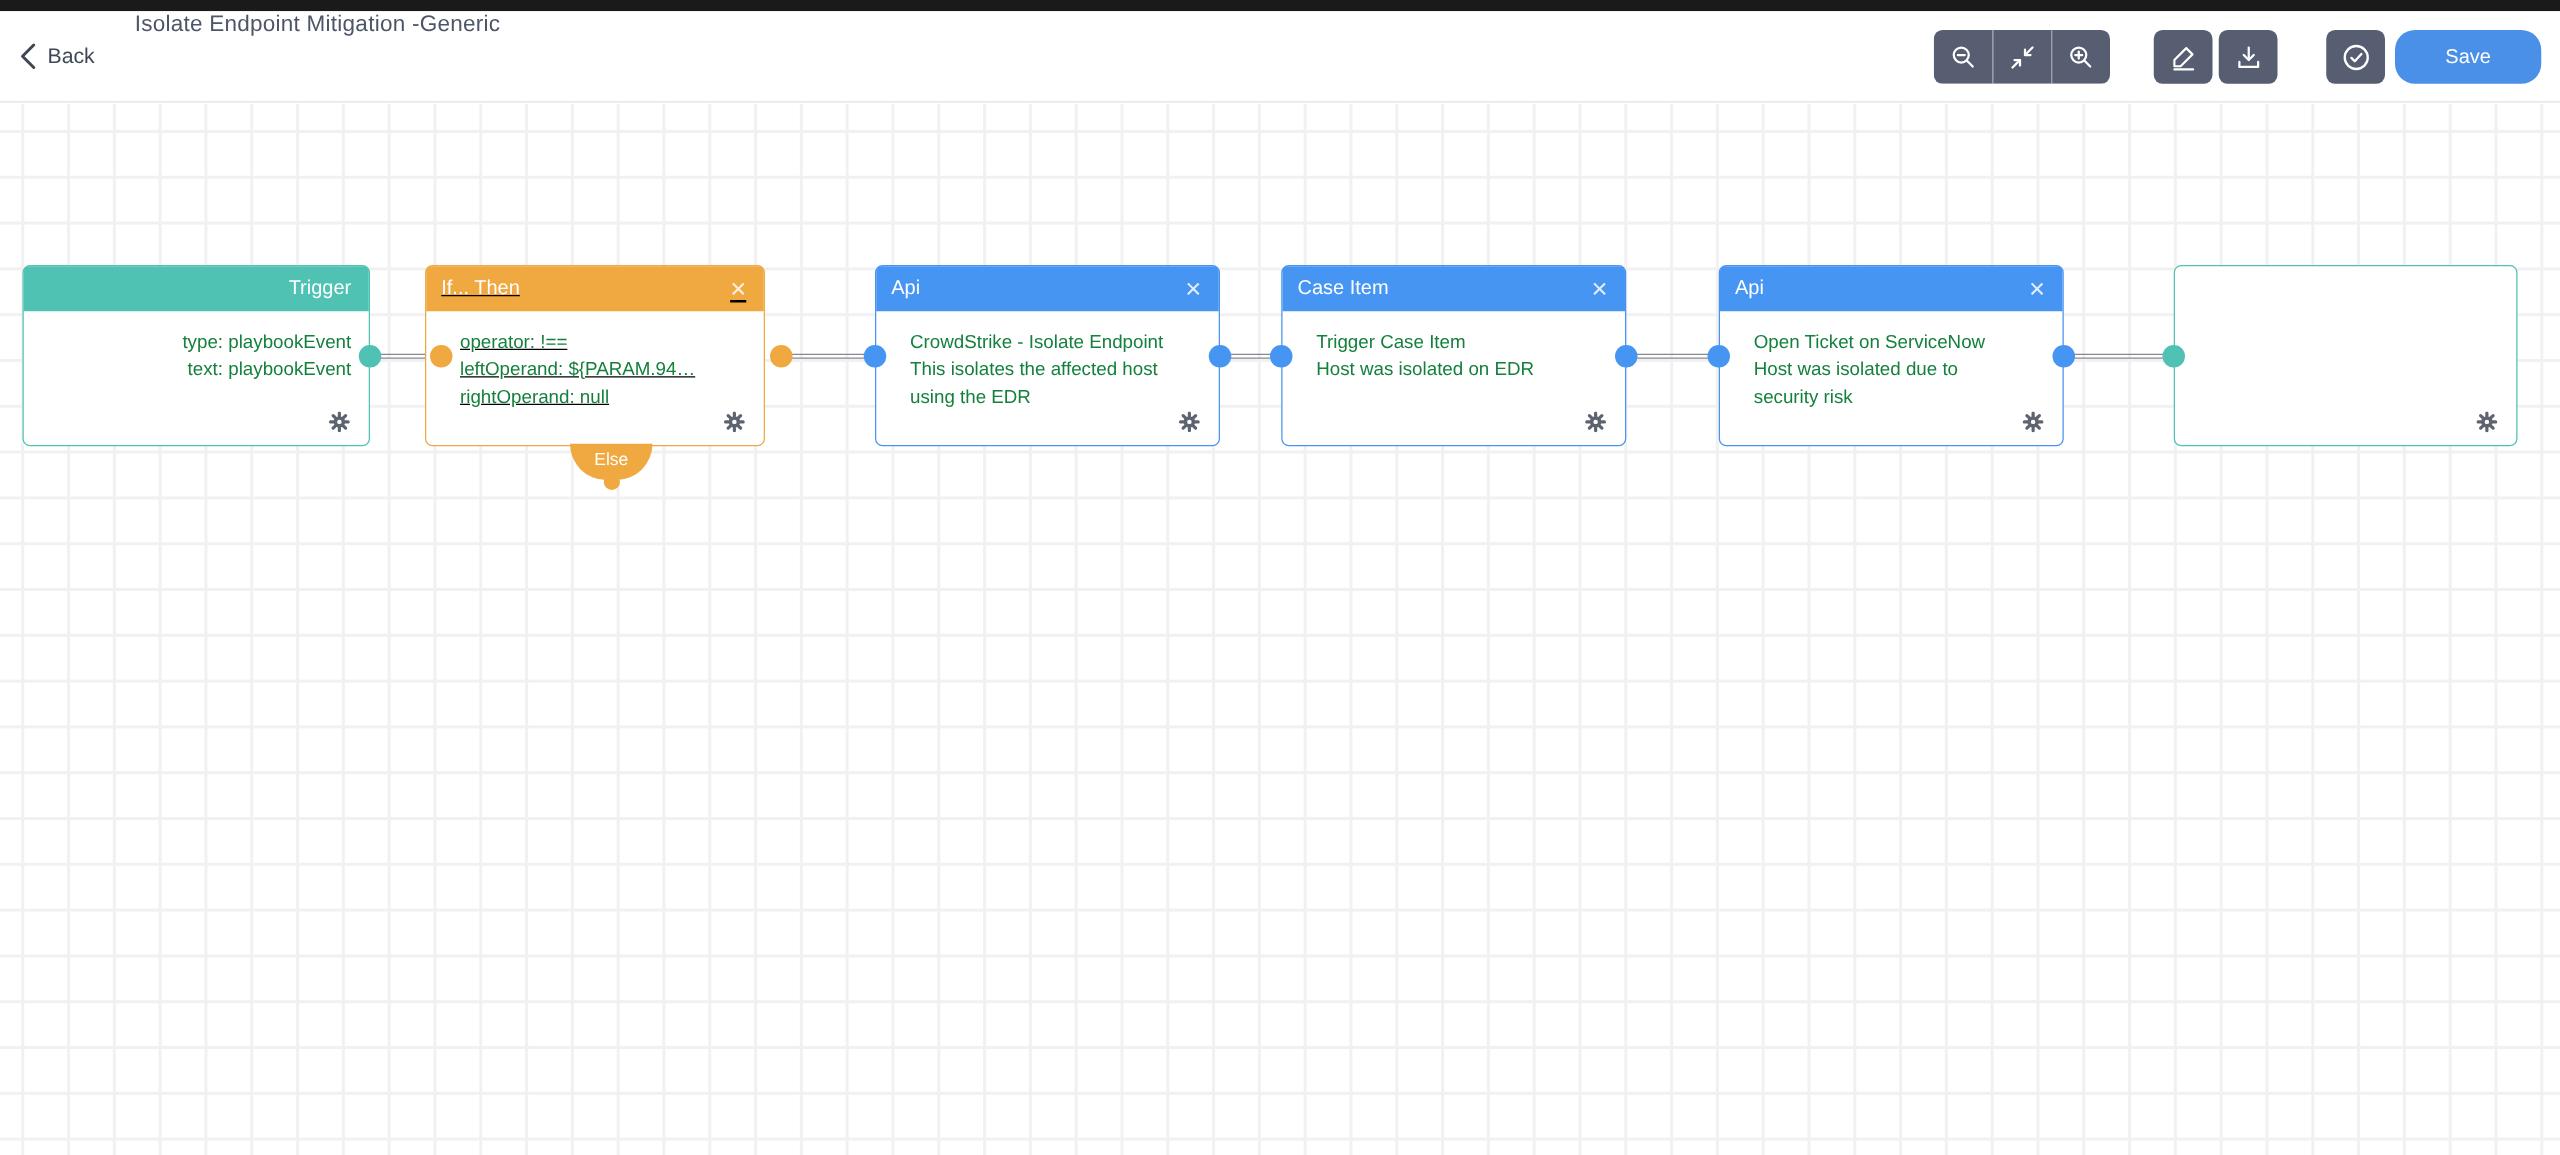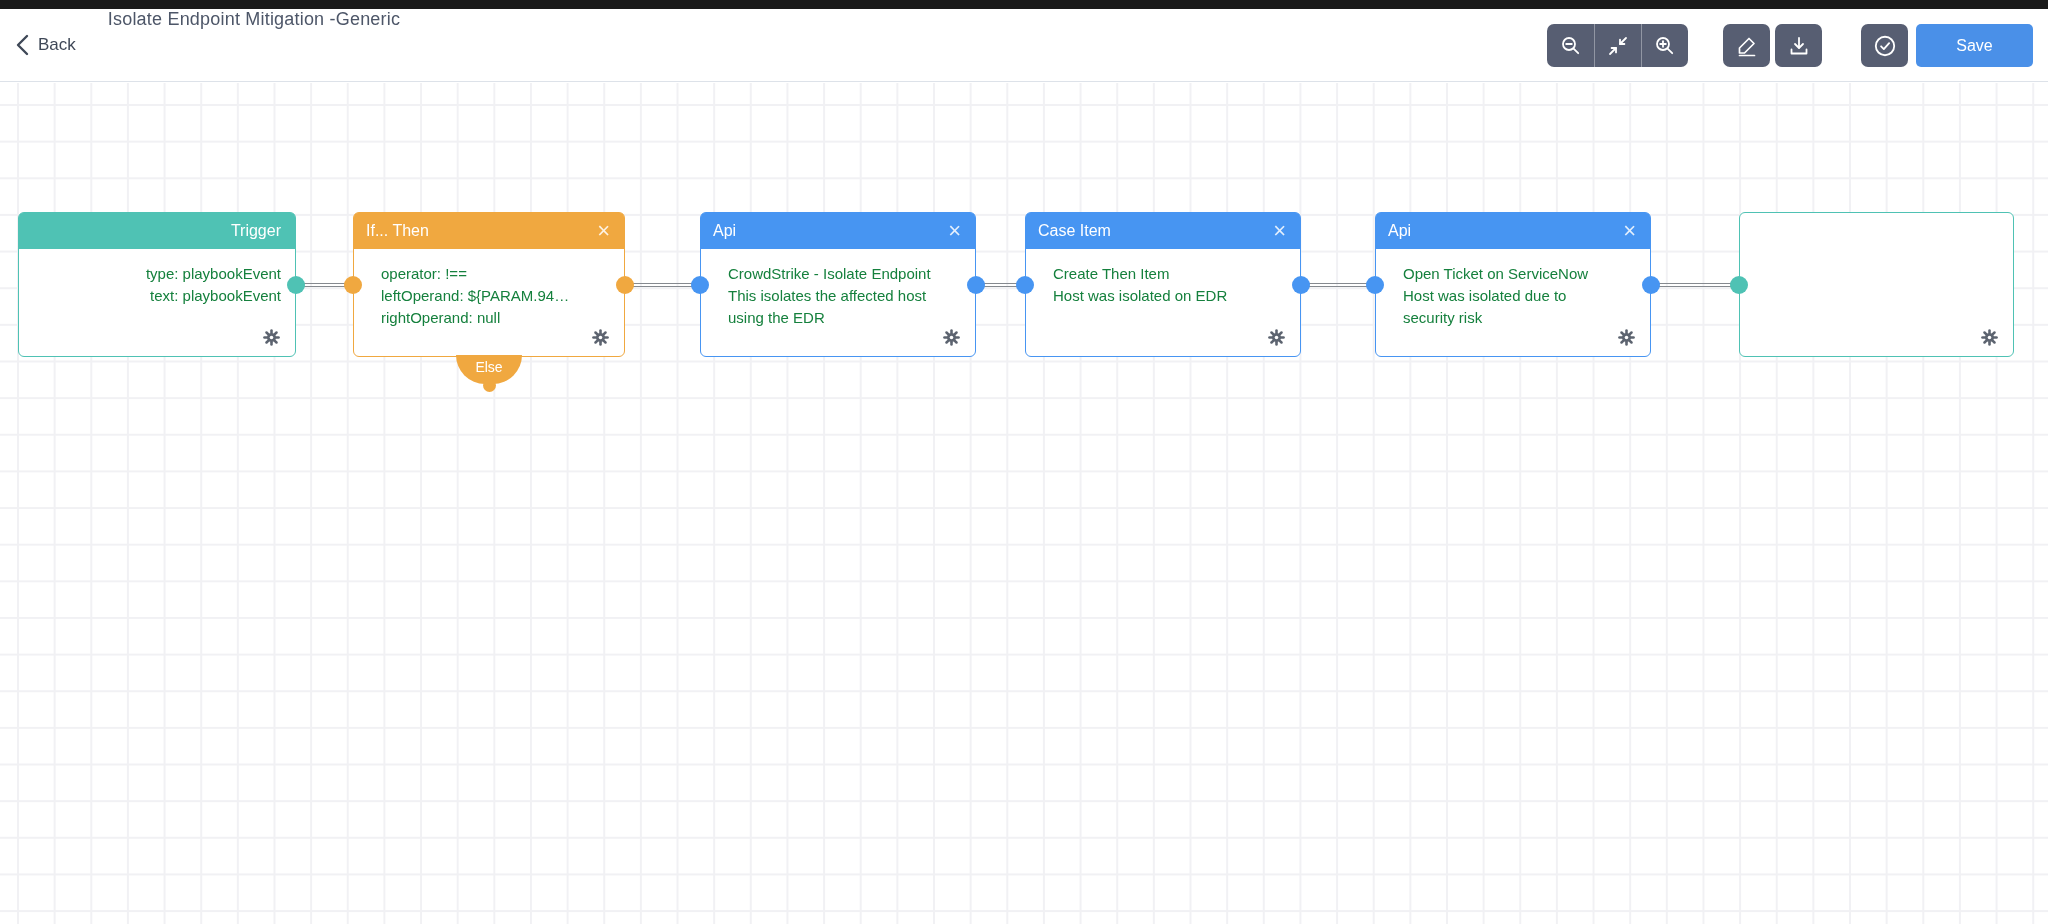--- a/index.html
+++ b/index.html
@@ -14,21 +14,21 @@
   .back-label { font-size:17px; color:#3f4857; }
   .page-title { margin-left:32px; font-size:18px; color:#4d5668; letter-spacing:.2px; }
 
   .header-right { position:absolute; right:15px; top:0; height:73px; display:flex; align-items:center; }
   .tool-group { display:flex; border-radius:7px; overflow:hidden; }
   .tool-btn { width:47px; height:43px; background:#575e72; display:flex; align-items:center;
     justify-content:center; cursor:pointer; }
   .tool-btn.single { border-radius:7px; }
   .tool-group .tool-btn + .tool-btn { border-left:1px solid rgba(255,255,255,.35); }
   .sp35 { width:35px; } .sp39 { width:39px; } .sp8 { width:8px; } .sp5 { width:5px; }
-  .save-btn { width:117px; height:43px; background:#4a90e8; border:none; border-radius:5px;
+  .save-btn { width:117px; height:43px; background:#4a90e8; border:none; border-radius:16px;
     color:#fff; font-size:16px; font-family:"Liberation Sans",sans-serif; cursor:pointer; }
 
   
   .canvas { position:absolute; top:83px; left:0; width:2048px; height:841px; background:#fff;
     background-image:
       linear-gradient(to right, #f1f1f4 2px, transparent 2px),
       linear-gradient(to bottom, #f1f1f4 2px, transparent 2px);
     background-size:36.65px 36.65px; background-position:17px 21px; }
 
   .node { position:absolute; top:129px; height:145px; background:#fff; border:1.5px solid;
@@ -134,21 +134,21 @@
             <line x1="6.1" y1="6.1" x2="4.1" y2="4.1"></line>
             <line x1="10" y1="4.5" x2="10" y2="1.7"></line>
             <line x1="13.9" y1="6.1" x2="15.9" y2="4.1"></line>
           </g>
           <circle cx="10" cy="10" r="5.4" fill="#5d6470"></circle>
           <circle cx="10" cy="10" r="2.1" fill="#fff"></circle>
         </svg></div>
     </div>
     <div class="port" style="background: rgb(79, 194, 180); top: 193px; left: 287px;"></div>
     <div class="connector" style="left: 296px; width: 57px; top: 200px;"></div>
-    <div class="node" style="left: 353px; width: 272px; border-color: rgb(240, 168, 64);">
+    <div class="node" style="left: 340px; width: 272px; border-color: rgb(240, 168, 64); text-decoration: underline;">
       <div class="node-header" style="background: rgb(240, 168, 64);">
         <span class="node-title">If... Then</span>
         <span class="node-close">×</span>
       </div>
       <div class="node-body">
         <div>operator: !==</div>
         <div>leftOperand: ${PARAM.94…</div>
         <div>rightOperand: null</div>
       </div>
       <div class="node-gear"><svg width="17" height="17" viewBox="0 0 20 20">
@@ -197,21 +197,21 @@
     </div>
     <div class="port" style="background: rgb(71, 149, 242); top: 193px; left: 691px;"></div>
     <div class="port" style="background: rgb(71, 149, 242); top: 193px; left: 967px;"></div>
     <div class="connector" style="left: 976px; width: 49px; top: 200px;"></div>
     <div class="node" style="left: 1025px; width: 276px; border-color: rgb(71, 149, 242);">
       <div class="node-header" style="background: rgb(71, 149, 242);">
         <span class="node-title">Case Item</span>
         <span class="node-close">×</span>
       </div>
       <div class="node-body">
-        <div>Create Then Item</div>
+        <div>Trigger Case Item</div>
         <div>Host was isolated on EDR</div>
       </div>
       <div class="node-gear"><svg width="17" height="17" viewBox="0 0 20 20">
           <g stroke="#5d6470" stroke-width="3" stroke-linecap="round">
             <line x1="15.5" y1="10" x2="18.3" y2="10"></line>
             <line x1="13.9" y1="13.9" x2="15.9" y2="15.9"></line>
             <line x1="10" y1="15.5" x2="10" y2="18.3"></line>
             <line x1="6.1" y1="13.9" x2="4.1" y2="15.9"></line>
             <line x1="4.5" y1="10" x2="1.7" y2="10"></line>
             <line x1="6.1" y1="6.1" x2="4.1" y2="4.1"></line>

